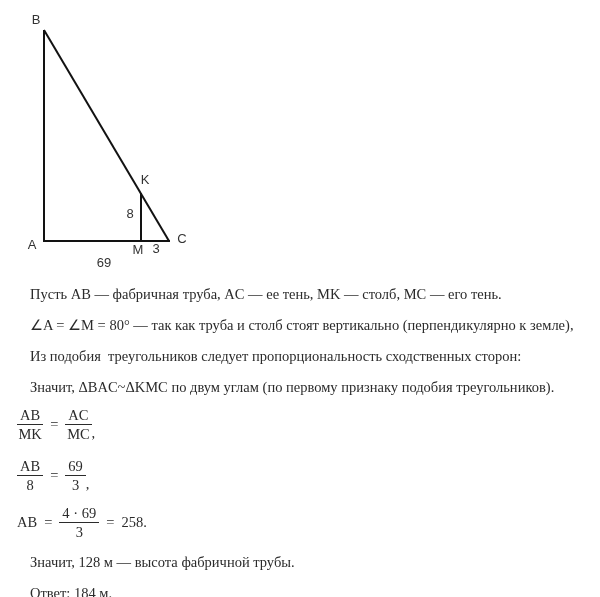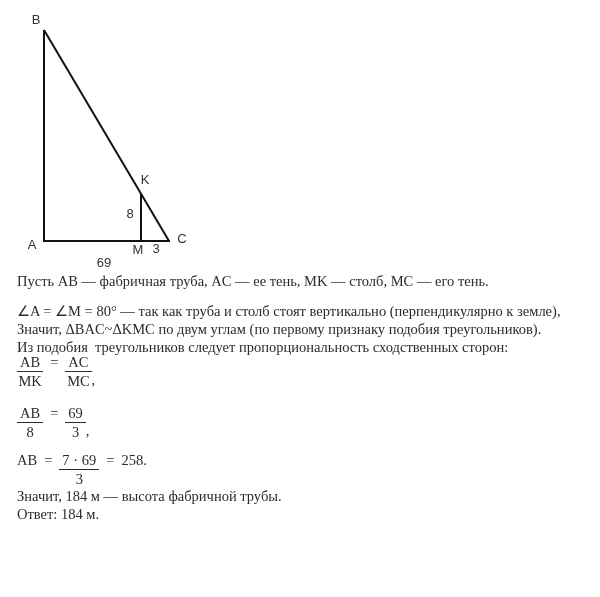--- a/index.html
+++ b/index.html
@@ -15,27 +15,27 @@
   }
   .diagram {
     display: block;
   }
   .diagram text {
     font-family: "Liberation Sans", sans-serif;
     font-size: 13px;
     fill: #333333;
   }
   .textcol { padding-left: 17px; }
-  .textcol p { margin: 0; }
+  .textcol p { margin: 13px; }
   .line { line-height: 18px; white-space: pre; }
   .intro { margin-top: 7px; }
   .steps { margin-top: 12px; }
   .formula-row {
     display: flex;
-    align-items: flex-start;
+    align-items: center;
     white-space: pre;
   }
   .f1 { margin-top: -2px; }
   .f2 { margin-top: 16px; }
   .f3 { margin-top: 12px; }
   .frac {
     display: inline-flex;
     flex-direction: column;
     text-align: center;
   }
@@ -74,22 +74,22 @@
     <text x="156" y="253" text-anchor="middle">3</text>
     <text x="104" y="267" text-anchor="middle">69</text>
   </svg>
 
   <div class="textcol">
 
     <p class="line intro">Пусть AB — фабричная труба, AC — ее тень, MK — столб, MC — его тень.</p>
 
     <div class="steps">
       <p class="line">∠A = ∠M = 80° — так как труба и столб стоят вертикально (перпендикулярно к земле),</p>
+      <p class="line">Из подобия  треугольников следует пропорциональность сходственных сторон:</p>
       <p class="line">Значит, ΔBAC~ΔKMC по двум углам (по первому признаку подобия треугольников).</p>
-      <p class="line">Из подобия  треугольников следует пропорциональность сходственных сторон:</p>
     </div>
 
     <div class="formula-row f1">
       <span class="frac">
         <span class="num">AB</span>
         <span class="den">MK</span>
       </span>
       <span class="eq">=</span>
       <span class="frac">
         <span class="num">AC</span>
@@ -108,25 +108,25 @@
         <span class="num">69</span>
         <span class="den">3</span>
       </span>
       <span class="tail">,</span>
     </div>
 
     <div class="formula-row f3">
       <span>AB</span>
       <span class="eq">=</span>
       <span class="frac">
-        <span class="num">7 · 69</span>
+        <span class="num">4 · 69</span>
         <span class="den">3</span>
       </span>
       <span class="eq">=</span>
       <span>258.</span>
     </div>
 
-    <p class="line conclusion">Значит, 184 м — высота фабричной трубы.</p>
+    <p class="line conclusion">Значит, 128 м — высота фабричной трубы.</p>
 
     <p class="line answer">Ответ: 184 м.</p>
 
   </div>
 </div>
 
 </body></html>

